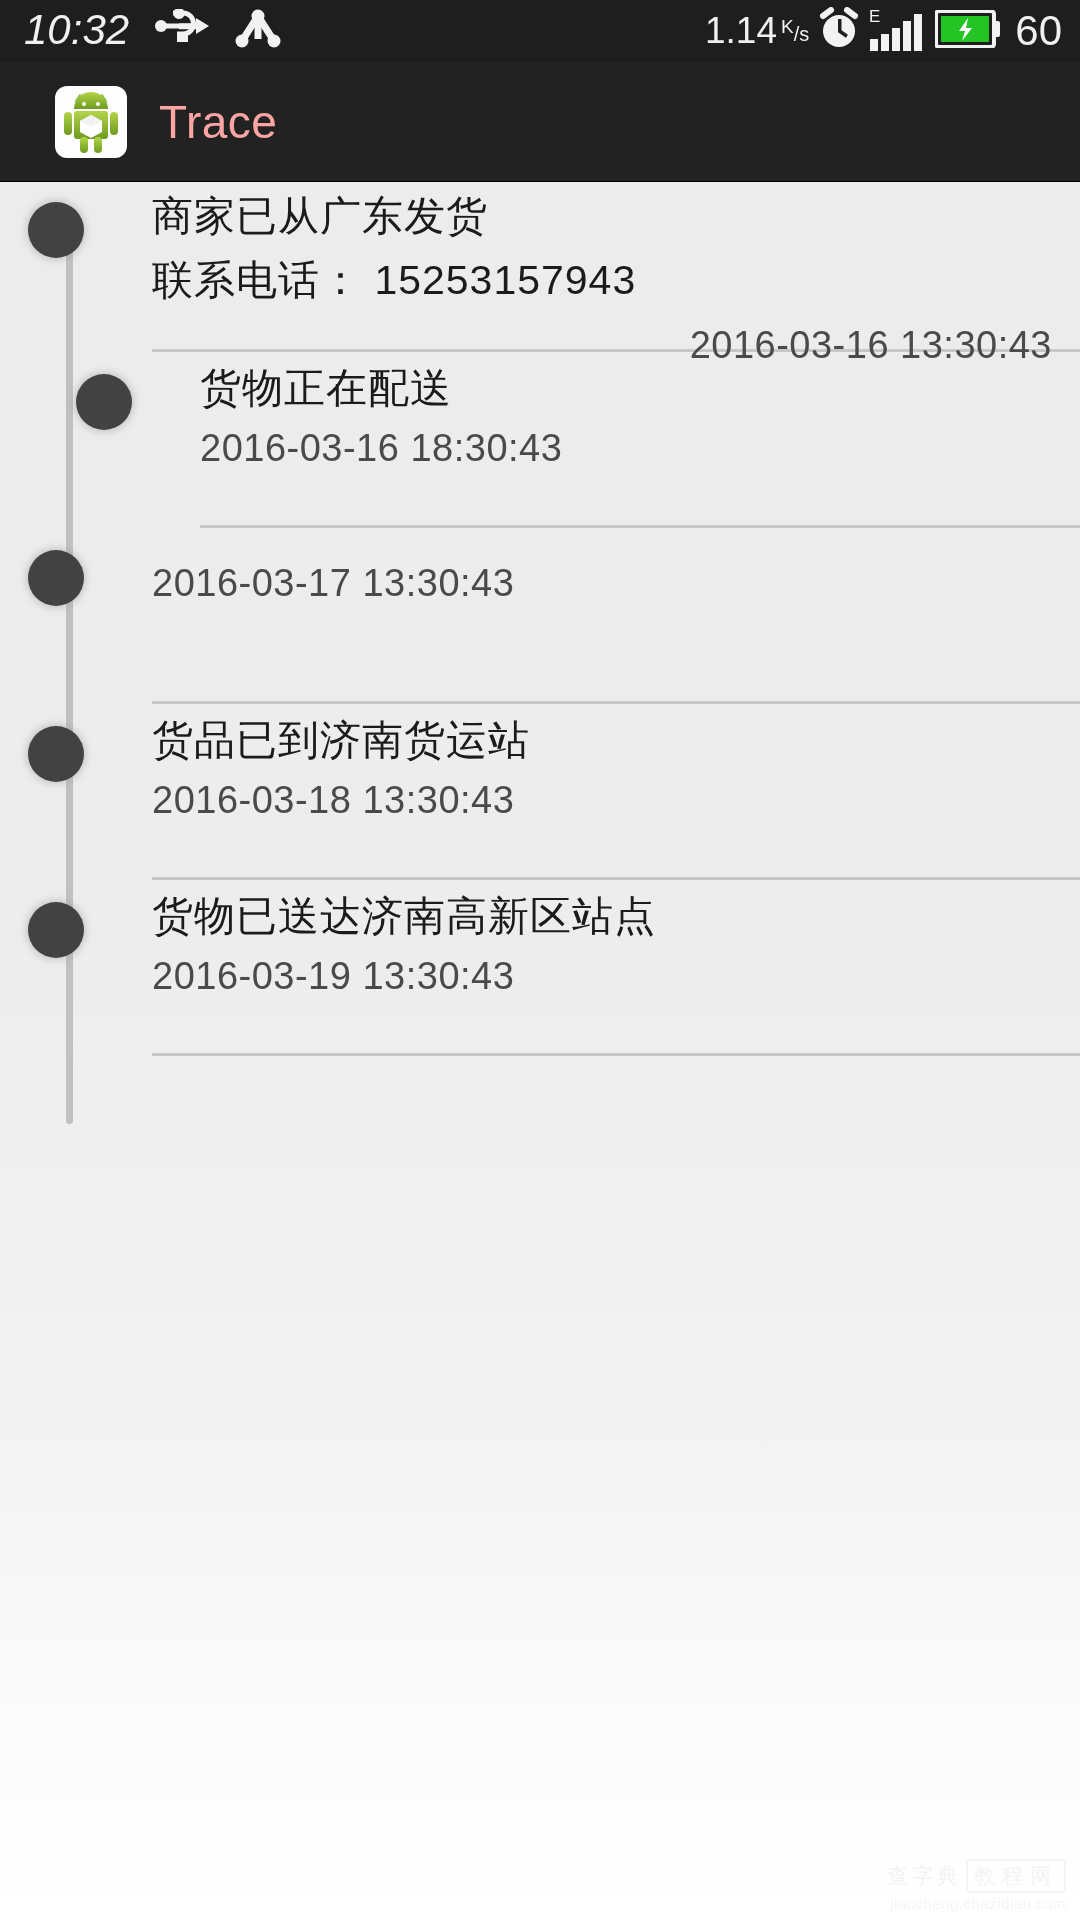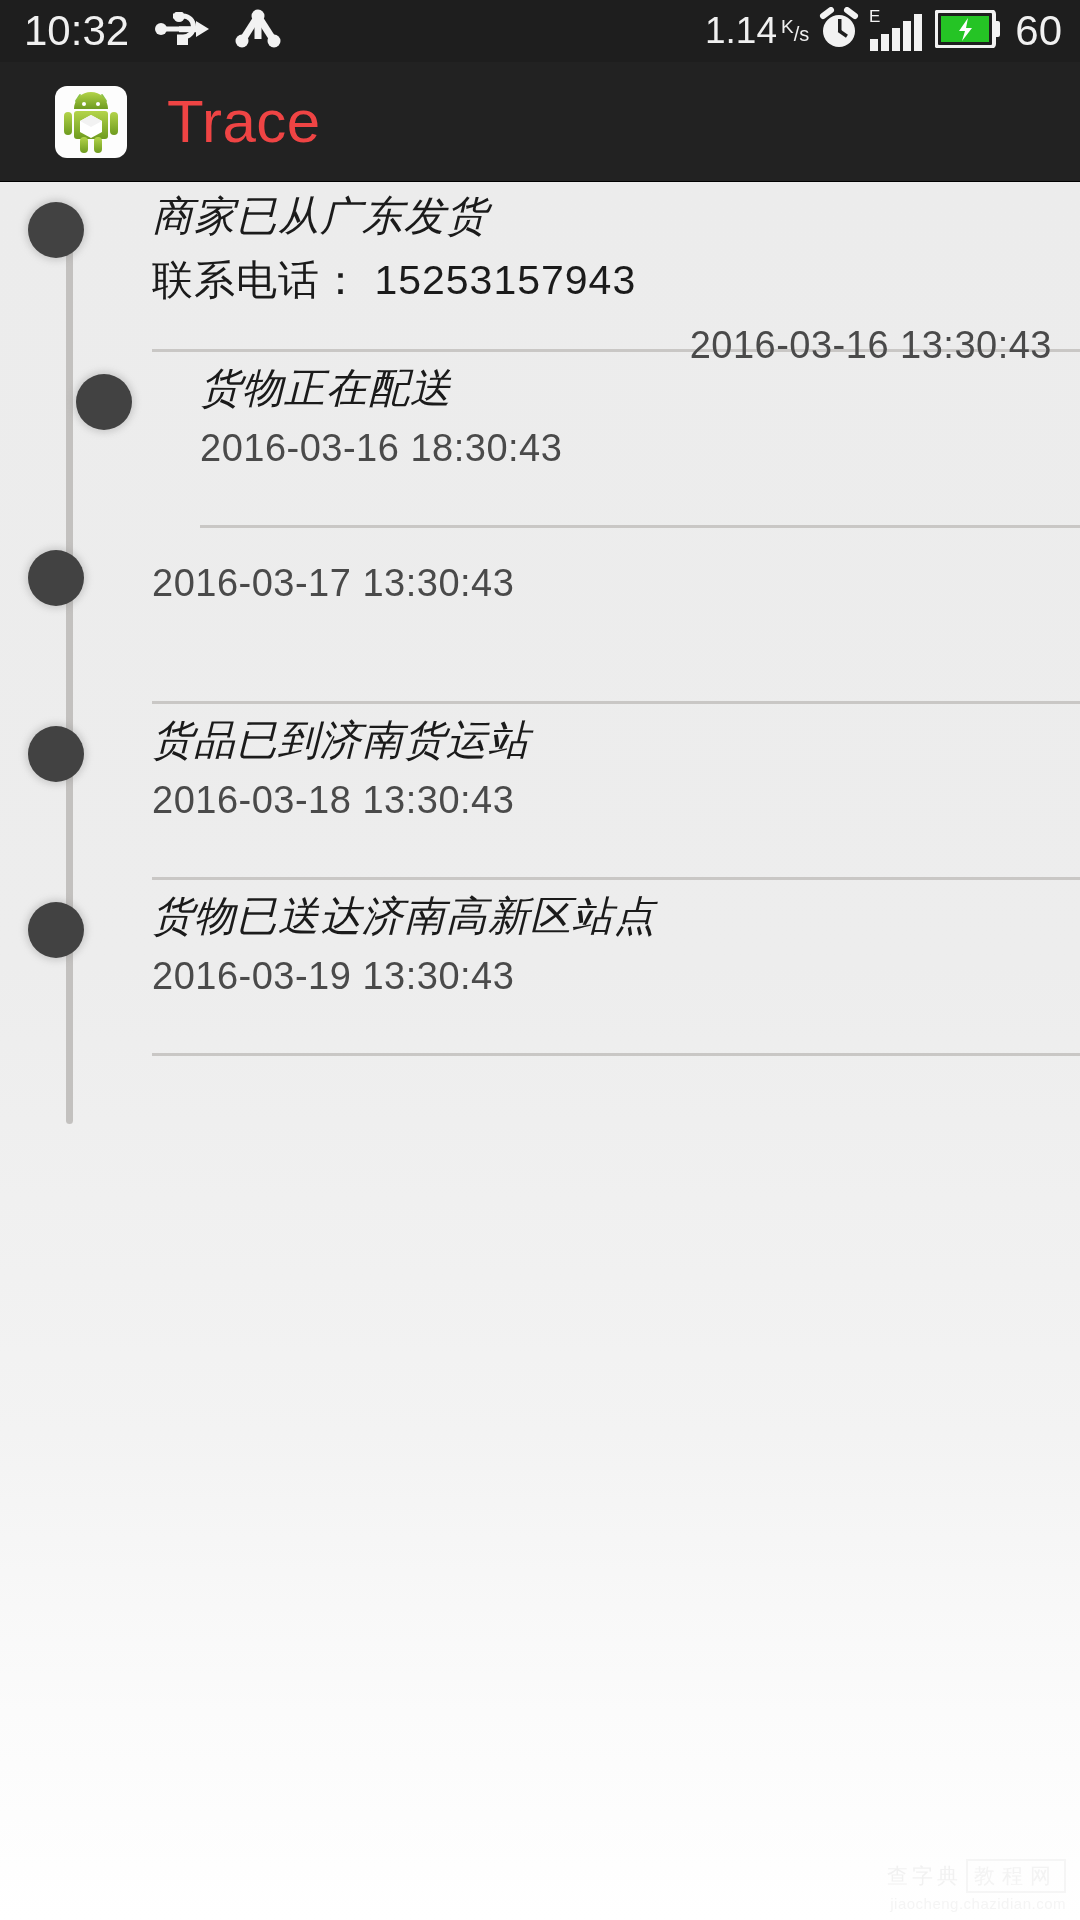--- a/index.html
+++ b/index.html
@@ -13,21 +13,21 @@
 
   
   .status-bar {
     position:relative;
     height:62px; width:1080px;
     background:#1e1e1e;
     display:flex; align-items:center;
     padding:0 18px 0 24px;
     color:#f2f2f2;
   }
-  .status-left { display:flex; align-items:center; gap:26px; }
+  .status-left { display:flex; align-items:flex-start; gap:26px;font-style:italic; }
   .status-right { display:flex; align-items:center; gap:8px; margin-left:auto; }
   .clock-text { font-size:42px; font-weight:400; letter-spacing:0px; line-height:1; color:#f0f0f0; }
   .net-speed { font-size:37px; color:#f0f0f0; display:flex; align-items:baseline; }
   .net-speed .unit { font-size:20px; margin-left:4px; position:relative; top:-2px; }
   .net-speed .unit sup { font-size:19px; }
   .battery-pct { font-size:42px; color:#f0f0f0; margin-left:6px; }
   .icon-usb, .icon-adb, .icon-alarm, .icon-signal, .icon-battery { display:block; }
 
   
   .app-bar {
@@ -39,24 +39,24 @@
     border-bottom:1px solid #000;
   }
   .app-icon {
     width:72px; height:72px;
     background:#fdfdfd;
     border-radius:12px;
     display:flex; align-items:center; justify-content:center;
     overflow:hidden;
   }
   .app-title {
-    color:#ef4444;
-    font-size:60px;
+    color:#fca5a5;
+    font-size:46px;
     font-weight:400;
-    margin-left:40px;
+    margin-left:32px;
     letter-spacing:0.5px;
   }
 
   
   .content {
     position:relative;
     width:1080px;
     height:1738px;
     background:linear-gradient(to bottom,#ececec 0%,#ededed 45%,#f3f3f3 72%,#fbfbfb 88%,#ffffff 100%);
   }
@@ -98,21 +98,20 @@
     padding-right:28px;
     border-bottom:3px solid #c9c7c5;
     padding-bottom:10px;
   }
   .item-title {
     font-size:41px;
     color:#1b1b1b;
     line-height:1.0;
     letter-spacing:1px;
     white-space:nowrap;
-    font-style:italic;
   }
   .item-sub {
     font-size:41px;
     color:#1b1b1b;
     letter-spacing:1px;
     white-space:nowrap;
   }
   .item-time {
     font-size:38px;
     color:#4a4a4a;

